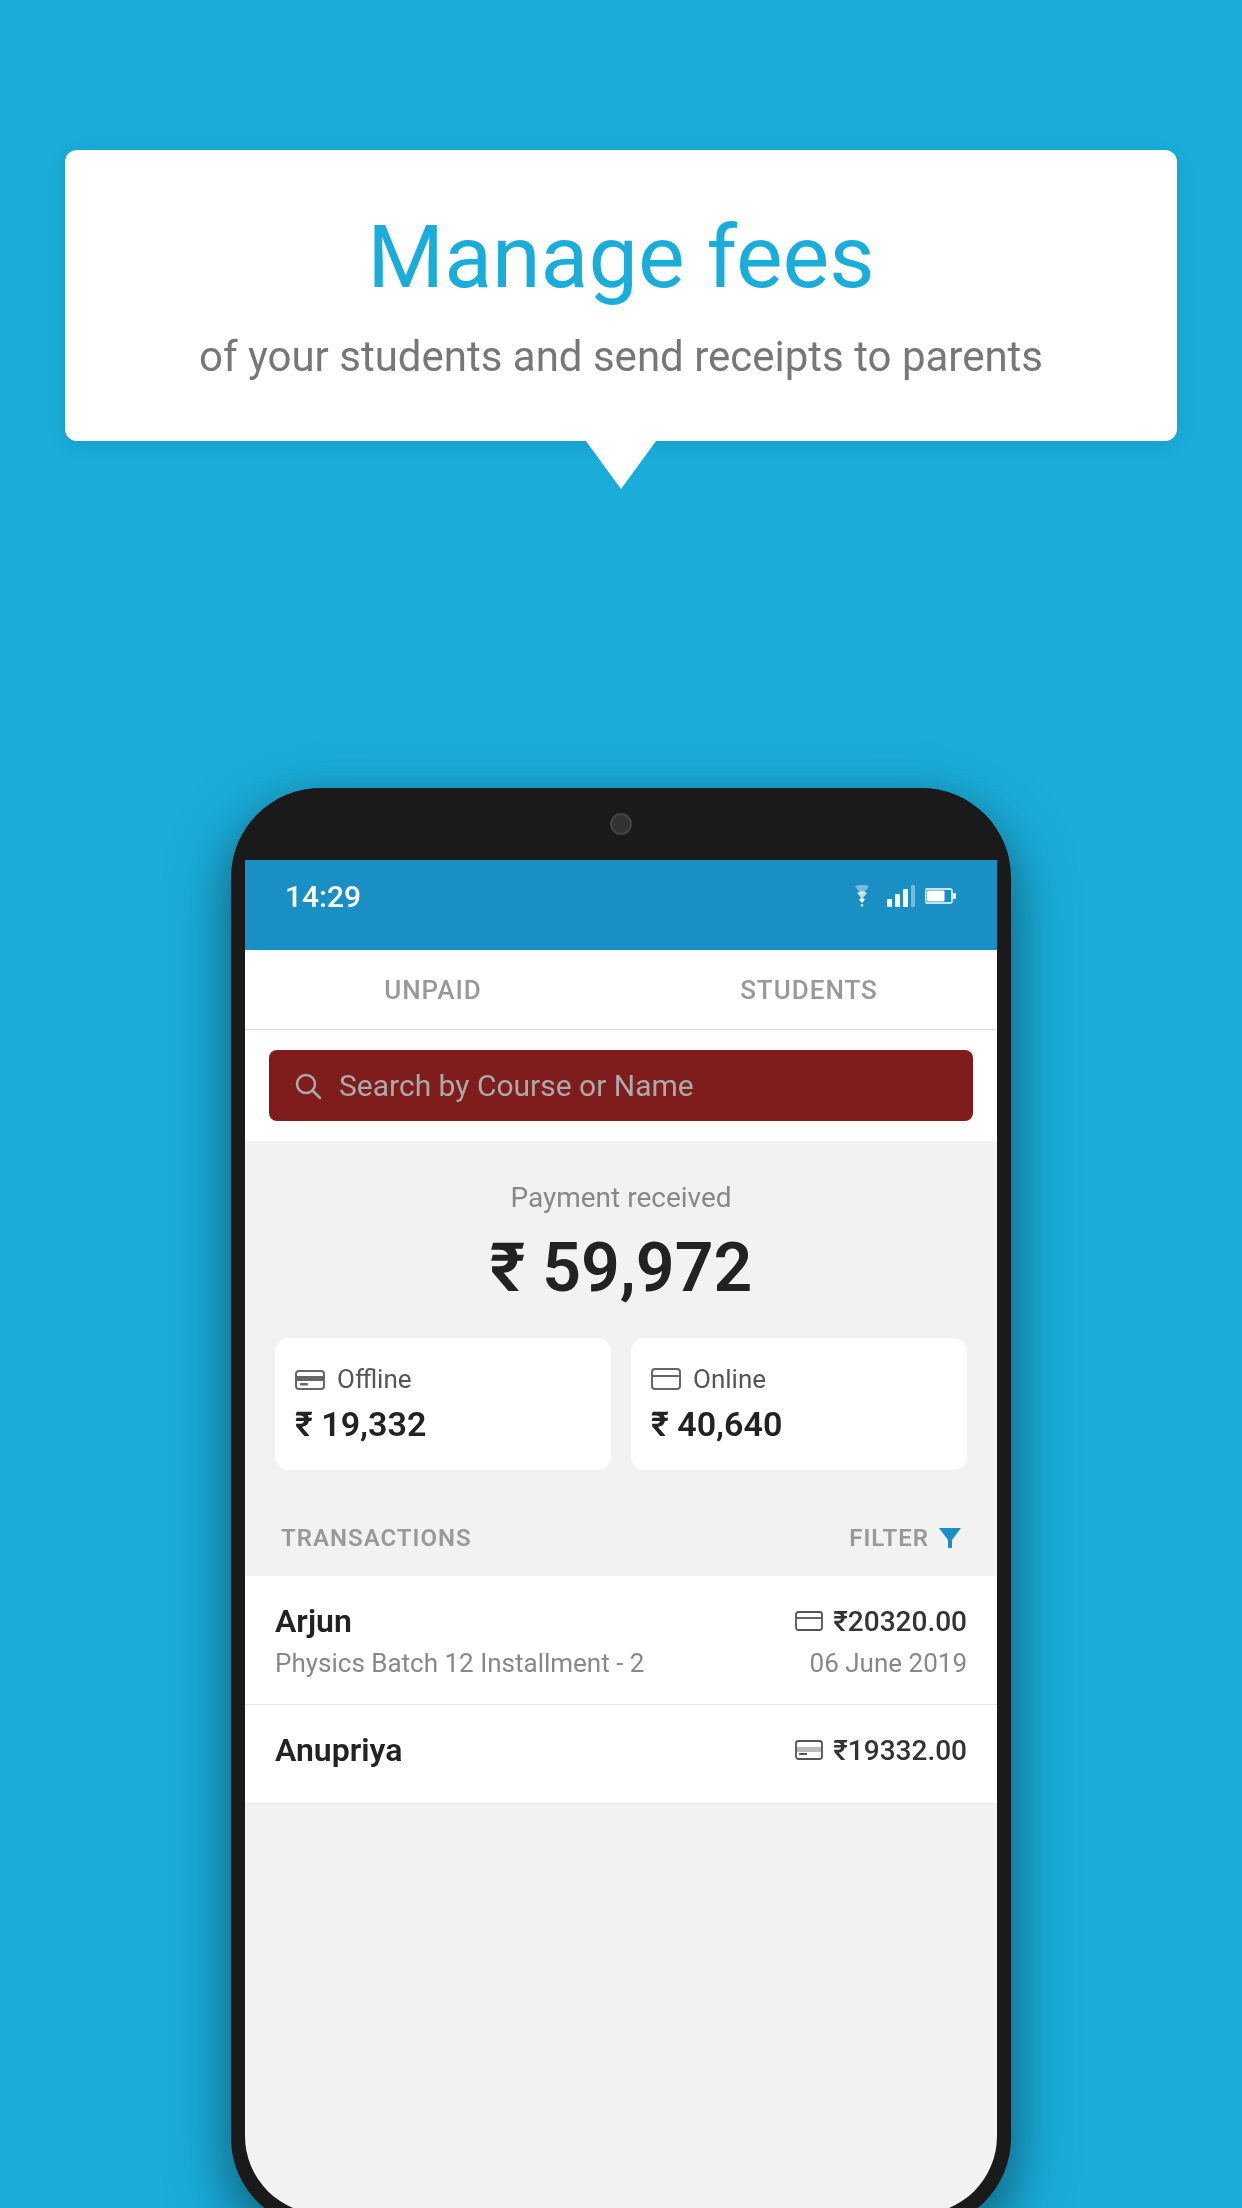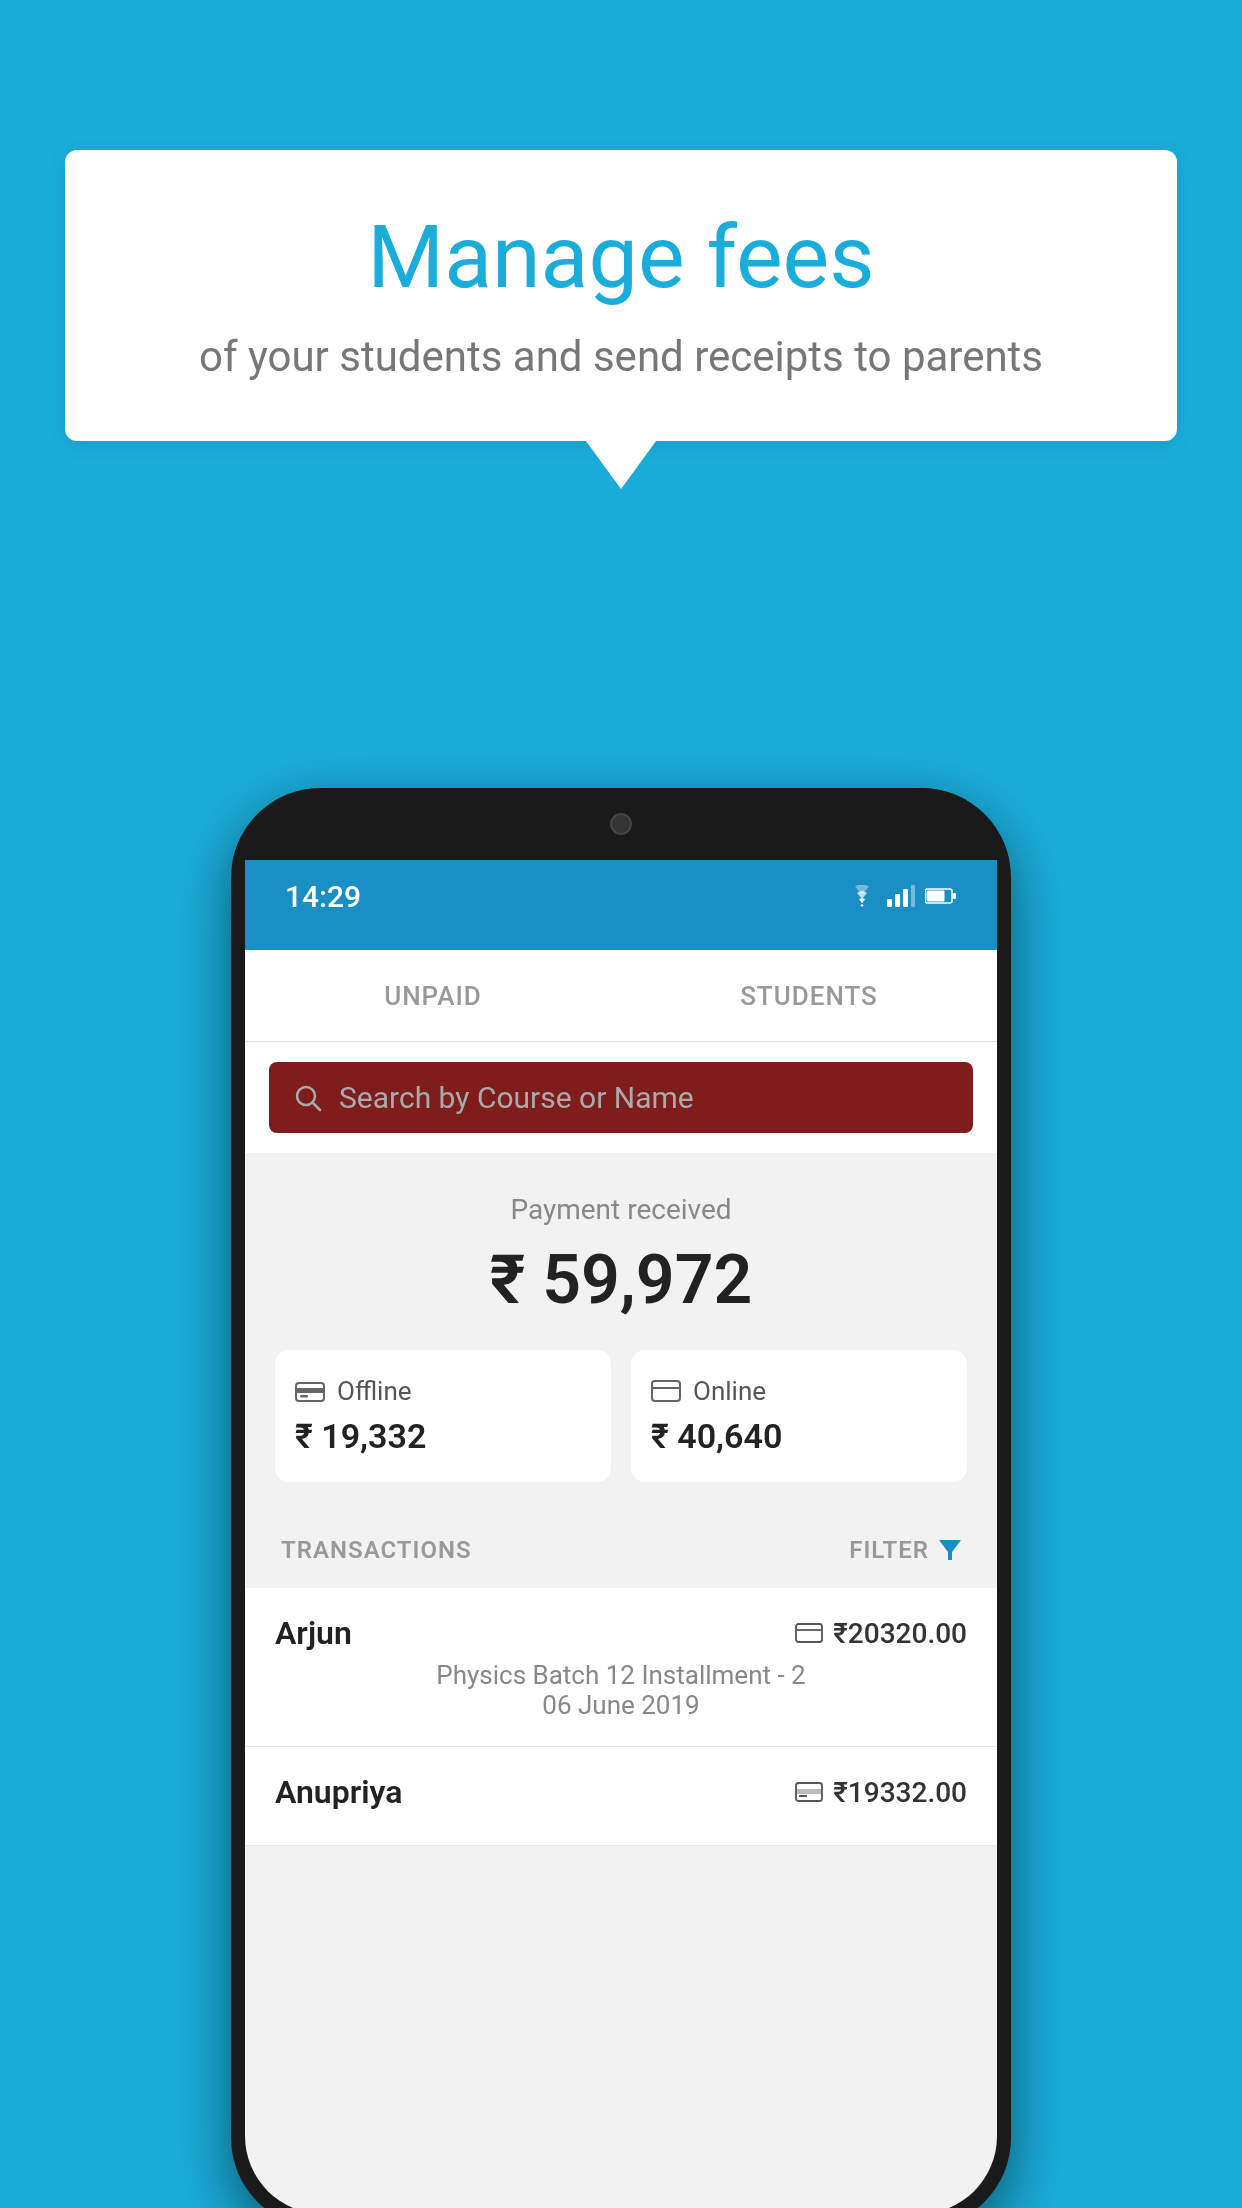--- a/index.html
+++ b/index.html
@@ -162,21 +162,21 @@
       color: white;
       font-size: 36px;
       cursor: pointer;
     }
 
     
     .tabs-bar {
       background: white;
       display: flex;
       border-bottom: 1px solid #e0e0e0;
-      height: 92px;
+      height: 80px;
     }
     .tab-item {
       flex: 1;
       display: flex;
       align-items: center;
       justify-content: center;
       font-size: 26px;
       font-weight: 500;
       color: #999;
       cursor: pointer;
@@ -309,22 +309,22 @@
       align-items: center;
       gap: 10px;
     }
     .transaction-amount {
       font-size: 28px;
       font-weight: 500;
       color: #333;
     }
     .transaction-row2 {
       display: flex;
-      align-items: center;
-      flex-direction: column;
+      justify-content: space-between;
+      align-items: center;
     }
     .transaction-course {
       font-size: 26px;
       color: #888;
     }
     .transaction-date {
       font-size: 26px;
       color: #888;
     }
   </style>

